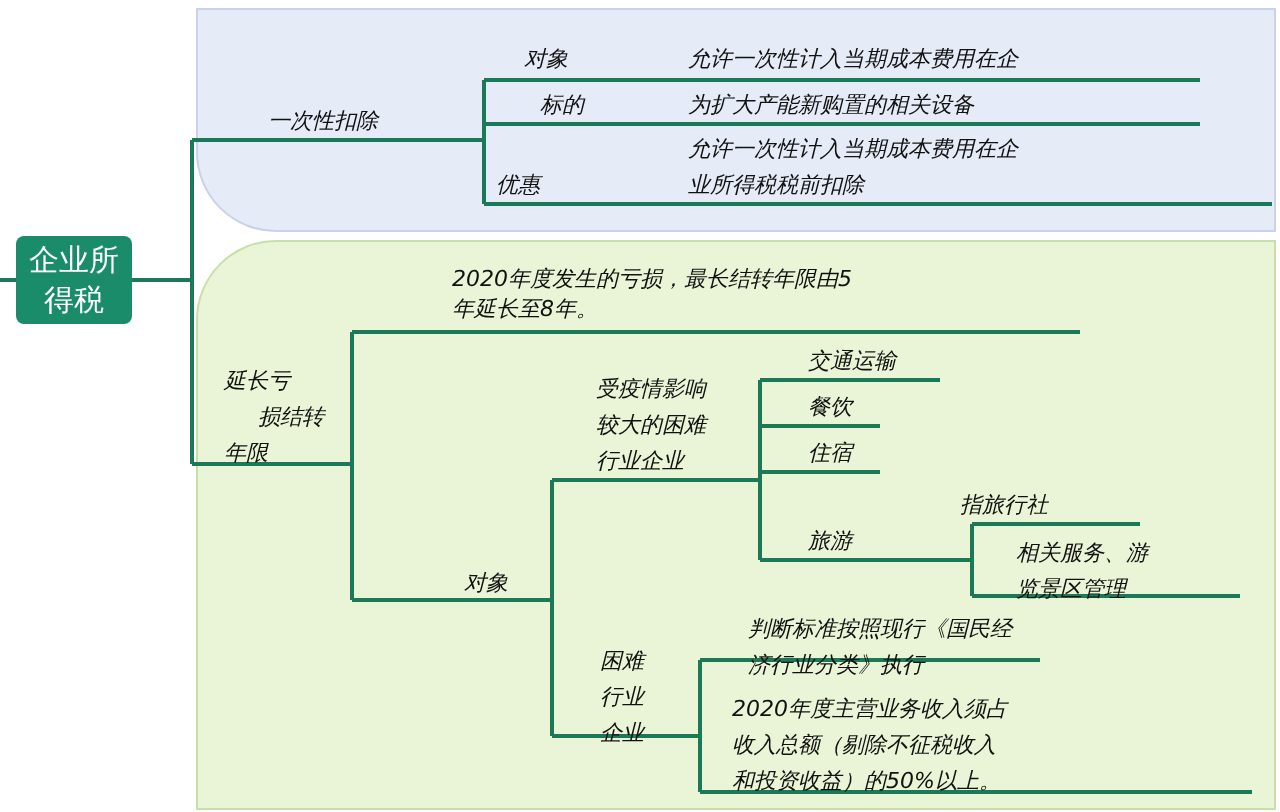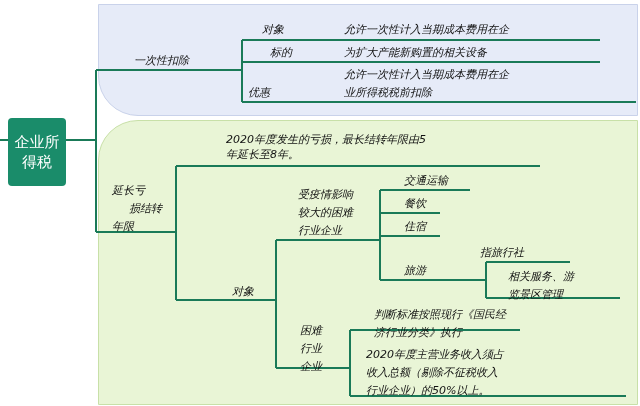--- a/index.html
+++ b/index.html
@@ -16,21 +16,21 @@
   }
   .panel-bottom {
     position:absolute; left:98px; top:120px; width:538px; height:283px;
     background:#e9f5d6; border:1px solid #c8e0a8;
     border-radius:40px 0 0 0;
   }
   .root-node {
     position:absolute; left:8px; top:118px; width:54px; height:44px;
     background:#1a8c6a; border-radius:4px;
     color:#ffffff; font-size:15px; line-height:20px; text-align:center;
-    display:flex; align-items:center; justify-content:center; padding:12px 2px;
+    display:flex; align-items:center; justify-content:center; padding:0 2px;
   }
   .txt { position:absolute; font-size:11px; line-height:18px; white-space:nowrap; color:#111;font-style:italic; }
   svg.lines { position:absolute; left:0; top:0; }
 </style>
 </head>
 <body>
 
 <div class="panel-top"></div>
 <div class="panel-bottom"></div>
 
@@ -117,13 +117,13 @@
 
 <div class="txt" style="left:300px; top:322px;">困难</div>
 <div class="txt" style="left:300px; top:340px;">行业</div>
 <div class="txt" style="left:300px; top:358px;">企业</div>
 
 <div class="txt" style="left:374px; top:306px;">判断标准按照现行《国民经</div>
 <div class="txt" style="left:374px; top:324px;">济行业分类》执行</div>
 
 <div class="txt" style="left:366px; top:346px;">2020年度主营业务收入须占</div>
 <div class="txt" style="left:366px; top:364px;">收入总额（剔除不征税收入</div>
-<div class="txt" style="left:366px; top:382px;">行业企业）的50%以上。</div>
+<div class="txt" style="left:366px; top:382px;">和投资收益）的50%以上。</div>
 
 </body></html>

